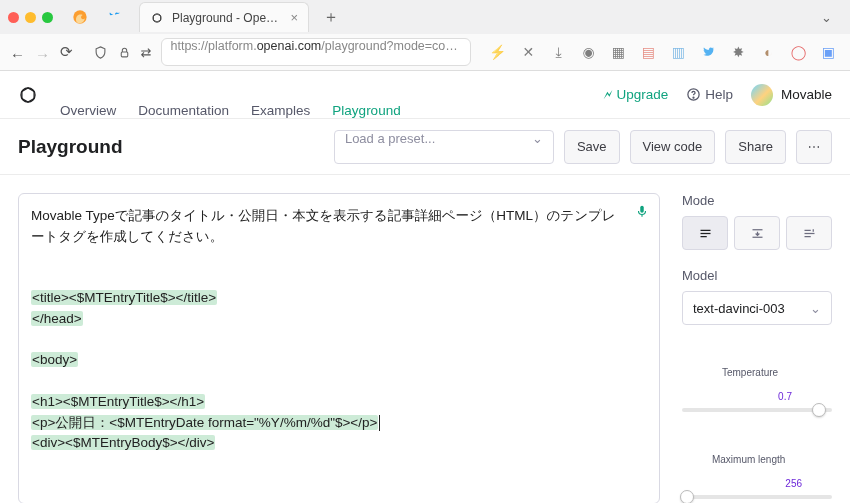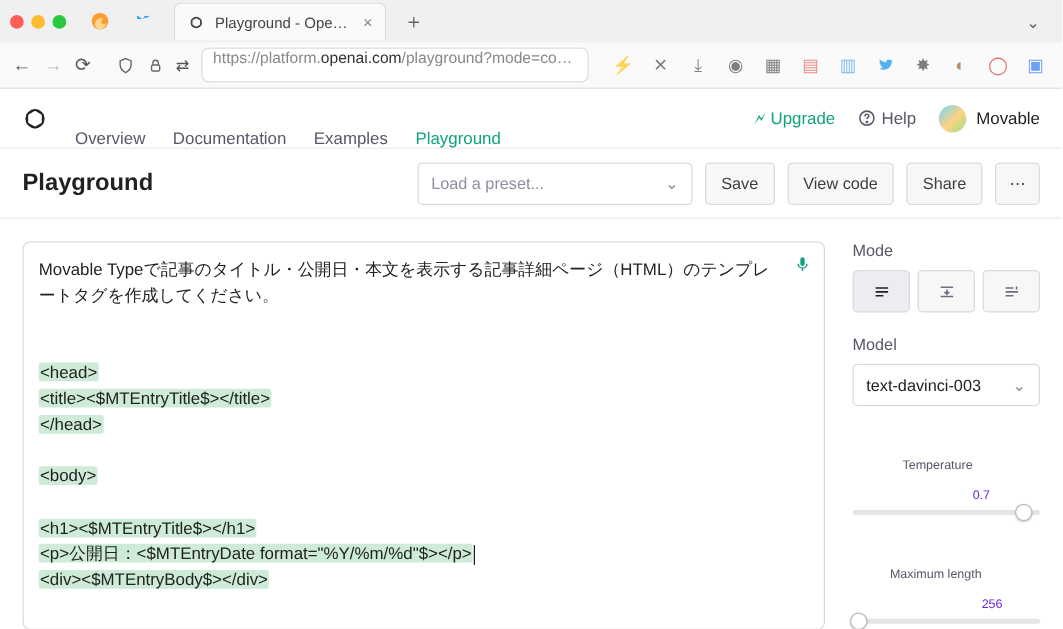--- a/index.html
+++ b/index.html
@@ -36,21 +36,21 @@
   .header-right { margin-left:auto; display:flex; align-items:center; gap:18px; }
   .upgrade { color:#10a37f; font-weight:500; display:flex; align-items:center; gap:4px; }
   .help { color:#565869; display:flex; align-items:center; gap:4px; }
   .user { display:flex; align-items:center; gap:8px; color:#202123; }
   .avatar { width:22px; height:22px; border-radius:50%; background: linear-gradient(135deg,#6fd6ff 0%, #ffd27f 55%, #8fe28f 100%); }
 
   
   .page-row { display:flex; align-items:center; height:56px; padding:0 18px; border-bottom:1px solid #ececec; }
   .page-title { font-size:19px; font-weight:600; color:#202123; }
   .page-actions { margin-left:auto; display:flex; align-items:center; gap:10px; }
-  .preset-select { width:220px; height:34px; border:1px solid #d9d9e3; border-radius:4px; background:#fff; color:#8e8ea0; font-size:13px; padding:0 10px; display:flex; align-items:center; justify-content:space-between; }
+  .preset-select { width:220px; height:34px; border:1px solid #d9d9e3; border-radius:4px; background:#fff; color:#8e8ea0; font-size:13px; padding:0 10px; display:flex; align-items:flex-start; justify-content:space-between; }
   .btn { height:34px; padding:0 12px; border:1px solid #d9d9e3; border-radius:4px; background:#f7f7f8; color:#3c3c43; font-size:13px; display:inline-flex; align-items:center; cursor:pointer; }
   .btn.icon-only { width:36px; justify-content:center; padding:0; }
 
   
   .main { display:flex; height: calc(503px - 34px - 36px - 48px - 56px); }
   .editor-pane { flex:1; padding:18px 18px 0 18px; position:relative; overflow:hidden; }
   .editor { border:1px solid #d9d9e3; border-radius:6px; padding:12px 38px 12px 12px; height:100%; font-size:13.5px; line-height:1.55; color:#222; overflow:hidden; position:relative; }
   .mic { position:absolute; top:10px; right:10px; color:#10a37f; font-size:14px; }
   .hl { background:#cdebd7; border-radius:2px; padding:0 1px; }
   .caret { display:inline-block; width:1px; height:16px; background:#222; vertical-align:middle; margin-left:1px; }
@@ -206,21 +206,20 @@
     <div class="editor">
       <span class="mic">
         <svg width="14" height="14" viewBox="0 0 24 24" fill="#10a37f">
             <rect x="9" y="3" width="6" height="12" rx="3"></rect>
             <path d="M6 12a6 6 0 0012 0M12 19v3" stroke="#10a37f" stroke-width="2" fill="none"></path>
           </svg>
       </span>
       <div>Movable Typeで記事のタイトル・公開日・本文を表示する記事詳細ページ（HTML）のテンプレートタグを作成してください。</div>
       <div style="height:1.5em;"></div>
       <div style="height:1.5em;"></div>
-      <div><span class="hl">&lt;head&gt;</span></div>
       <div><span class="hl">&lt;title&gt;&lt;$MTEntryTitle$&gt;&lt;/title&gt;</span></div>
       <div><span class="hl">&lt;/head&gt;</span></div>
       <div style="height:1.5em;"></div>
       <div><span class="hl">&lt;body&gt;</span></div>
       <div style="height:1.5em;"></div>
       <div><span class="hl">&lt;h1&gt;&lt;$MTEntryTitle$&gt;&lt;/h1&gt;</span></div>
       <div><span class="hl">&lt;p&gt;公開日：&lt;$MTEntryDate format="%Y/%m/%d"$&gt;&lt;/p&gt;</span><span class="caret"></span></div>
       <div><span class="hl">&lt;div&gt;&lt;$MTEntryBody$&gt;&lt;/div&gt;</span></div>
       <div style="height:1.5em;"></div>
 

